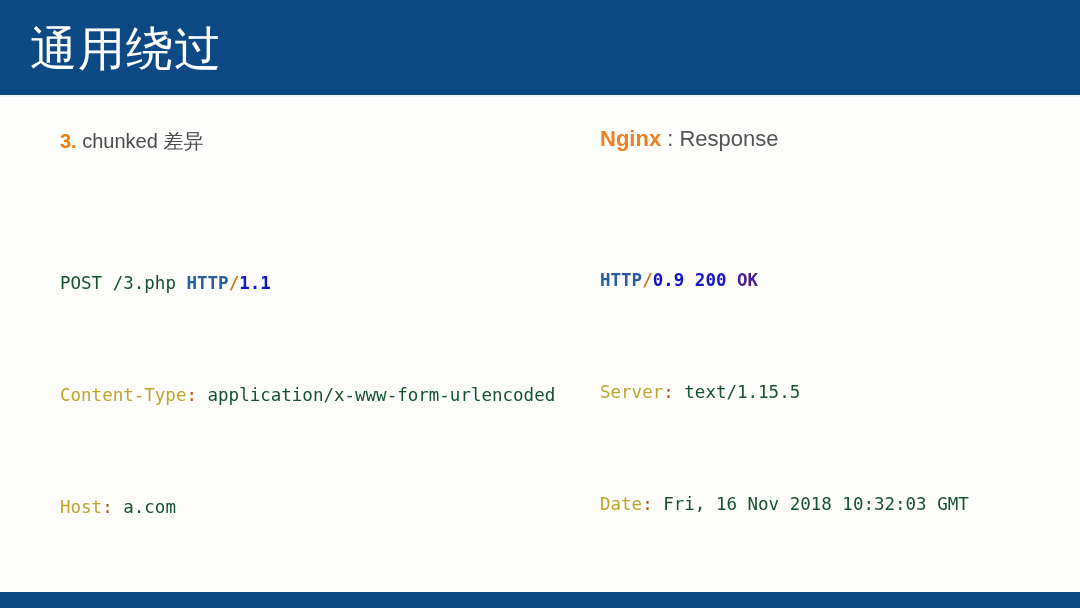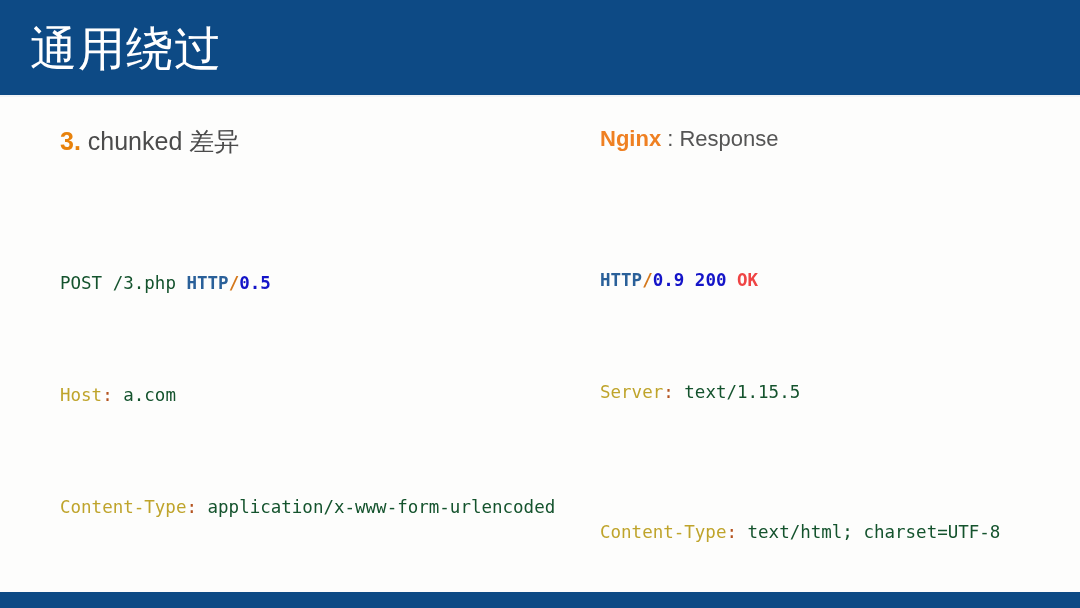--- a/index.html
+++ b/index.html
@@ -70,21 +70,21 @@
   }
   .col-right {
     position: absolute;
     left: 600px;
     top: 125px;
     width: 460px;
   }
 
   
   .left-heading {
-    font-size: 25px;
+    font-size: 20px;
     line-height: 26px;
     color: #4b4b4b;
     font-weight: 600;
     white-space: nowrap;
   }
   .left-heading .num {
     color: #e8820c;
     font-weight: 700;
   }
   .left-heading .hd-text {
@@ -118,21 +118,21 @@
   .code .line {
     min-height: 28px;
   }
 
   .t-hdr      { color: #bfa42b; }     
   .t-colon    { color: #b4531f; }     
   .t-plain    { color: #14532d; }
   .t-http     { color: #2a6099; font-weight: 700; }
   .t-slash    { color: #d4771a; font-weight: 700; }
   .t-ver      { color: #1414c8; font-weight: 700; }
-  .t-ok       { color: #ef4444; font-weight: 700; }
+  .t-ok       { color: #4c1d95; font-weight: 700; }
 
   .req-block  { margin-top: 31px; }
   .resp-block { margin-top: 29px; }
 </style>
 </head>
 <body>
 
 <div class="slide">
 
   <div class="header-bar"></div>
@@ -141,25 +141,25 @@
 
   <div class="col-left">
 
     <div class="left-heading">
       <span class="num">3.</span>
       <span class="hd-text">chunked 差异</span>
     </div>
 
     <div class="code req-block">
 
-      <div class="line"><span class="t-plain">POST</span><span class="t-plain"> </span><span class="t-plain">/3.php</span><span class="t-plain"> </span><span class="t-http">HTTP</span><span class="t-slash">/</span><span class="t-ver">0.5</span></div>
+      <div class="line"><span class="t-plain">POST</span><span class="t-plain"> </span><span class="t-plain">/3.php</span><span class="t-plain"> </span><span class="t-http">HTTP</span><span class="t-slash">/</span><span class="t-ver">1.1</span></div>
+
+      <div class="line"><span class="t-hdr">Content-Type</span><span class="t-colon">:</span><span class="t-plain"> </span><span class="t-plain">application/x-www-form-urlencoded</span></div>
 
       <div class="line"><span class="t-hdr">Host</span><span class="t-colon">:</span><span class="t-plain"> </span><span class="t-plain">a.com</span></div>
-
-      <div class="line"><span class="t-hdr">Content-Type</span><span class="t-colon">:</span><span class="t-plain"> </span><span class="t-plain">application/x-www-form-urlencoded</span></div>
 
       <div class="line"></div>
 
       
 
       
       
       
       
       
@@ -173,20 +173,21 @@
   <div class="col-right">
 
     <div class="right-heading"><span class="brand">Nginx</span><span class="sep"> : Response</span></div>
 
     <div class="code resp-block">
 
       <div class="line"><span class="t-http">HTTP</span><span class="t-slash">/</span><span class="t-ver">0.9 200</span><span class="t-plain"> </span><span class="t-ok">OK</span></div>
 
       <div class="line"><span class="t-hdr">Server</span><span class="t-colon">:</span><span class="t-plain"> </span><span class="t-plain">text/1.15.5</span></div>
 
+      <div class="line"><span class="t-hdr">Date</span><span class="t-colon">:</span><span class="t-plain"> </span><span class="t-plain">Fri, 16 Nov 2018 10:32:03 GMT</span></div>
 
       <div class="line"><span class="t-hdr">Content-Type</span><span class="t-colon">:</span><span class="t-plain"> </span><span class="t-plain">text/html; charset=UTF-8</span></div>
 
       
 
       
 
       
 
       

